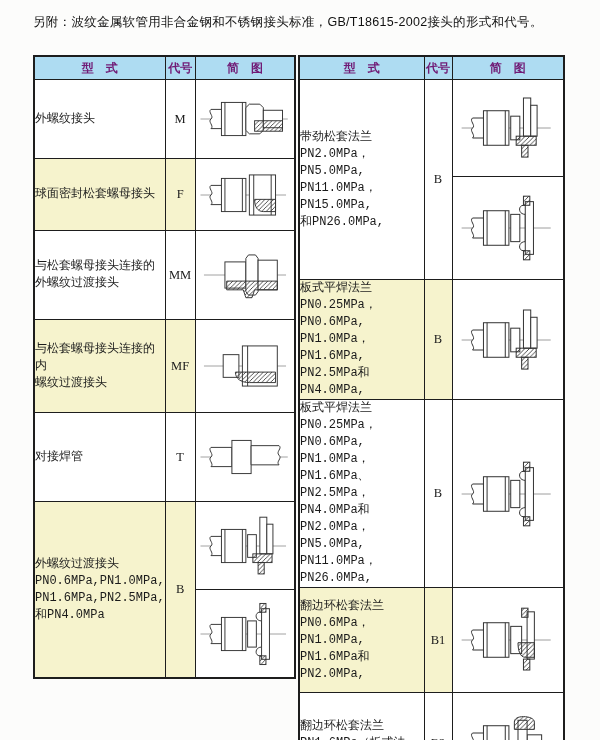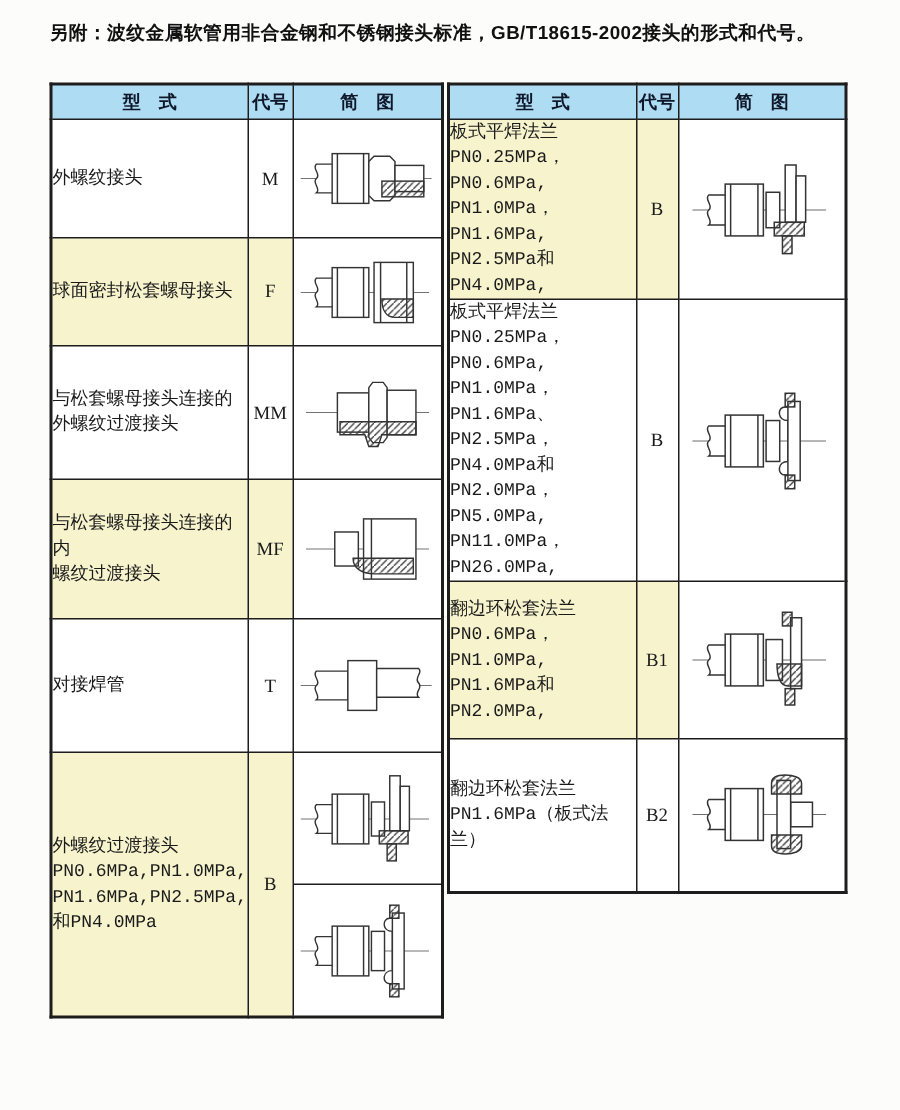--- a/index.html
+++ b/index.html
@@ -7,40 +7,40 @@
     position:relative;
     width:600px;height:740px;
     background:#fcfcfb;
     font-family:"Liberation Serif", serif;
     color:#1a1a1a;
     overflow:hidden;
   }
   .doc-title{
     position:absolute; left:33px; top:14px; width:540px;
     font-family:"Liberation Sans", sans-serif;
-    font-weight:700; font-size:12.5px; letter-spacing:0.3px; color:#111;
+    font-weight:400; font-size:12.5px; letter-spacing:0.3px; color:#111;
   }
   table.fittings{
     position:absolute; top:55px;
     border-collapse:collapse; table-layout:fixed;
     border:2px solid #1d1d1d;
     background:#fff;
   }
   #left-table{left:33px;}
   #right-table{left:298px;}
   table.fittings th, table.fittings td{
     border:1px solid #1d1d1d;
     padding:0;
     vertical-align:middle;
   }
   th.col-head{
     background:#aedcf2;
     height:22px;
     font-family:"Liberation Sans", sans-serif;
-    font-size:12px; font-weight:700; color:#0f172a;
+    font-size:12px; font-weight:700; color:#701a75;
     border-bottom:2px solid #1d1d1d;
   }
   td.type-cell{
     padding:4px 4px 4px 8px;
     font-size:12px; line-height:17px;
     white-space:pre-line;
     background:#fff;
     font-family:Liberation Mono, monospace;
   }
   td.code-cell{
@@ -267,20 +267,39 @@
         <col style="width:28px">
         <col style="width:112px">
       </colgroup>
     <tbody>
         <tr style="height:22px">
       <th class="col-head">型　式</th>
       <th class="col-head">代号</th>
       <th class="col-head">简　图</th>
     </tr>
 
+    <tr style="height:200px">
+      <td class="type-cell">带劲松套法兰
+PN2.0MPa，PN5.0MPa,
+PN11.0MPa，PN15.0MPa,
+和PN26.0MPa,</td>
+      <td class="code-cell">B</td>
+      <td class="diag-cell diag-split">
+        <div class="diag-box" style="height:96px">
+              <svg class="diag" width="100" height="82" viewBox="0 0 110 74">
+                <use href="#g-fl1" xlink:href="#g-fl1"></use>
+              </svg>
+            </div>
+        <div class="diag-box" style="height:102px">
+              <svg class="diag" width="100" height="84" viewBox="0 0 110 74">
+                <use href="#g-fl2" xlink:href="#g-fl2"></use>
+              </svg>
+            </div>
+      </td>
+    </tr>
 
     <tr style="height:104px">
       <td class="type-cell hl">板式平焊法兰
 PN0.25MPa，PN0.6MPa,
 PN1.0MPa，PN1.6MPa,
 PN2.5MPa和PN4.0MPa,</td>
       <td class="code-cell hl">B</td>
       <td class="diag-cell">
         <div class="diag-box">
               <svg class="diag" width="100" height="80" viewBox="0 0 110 74">

